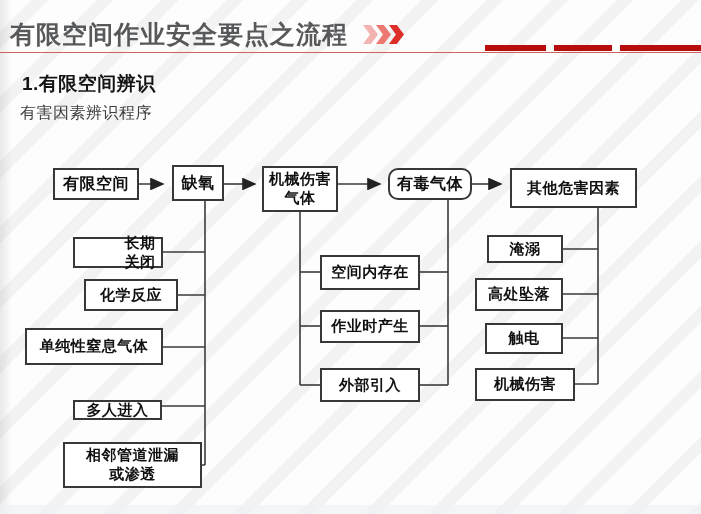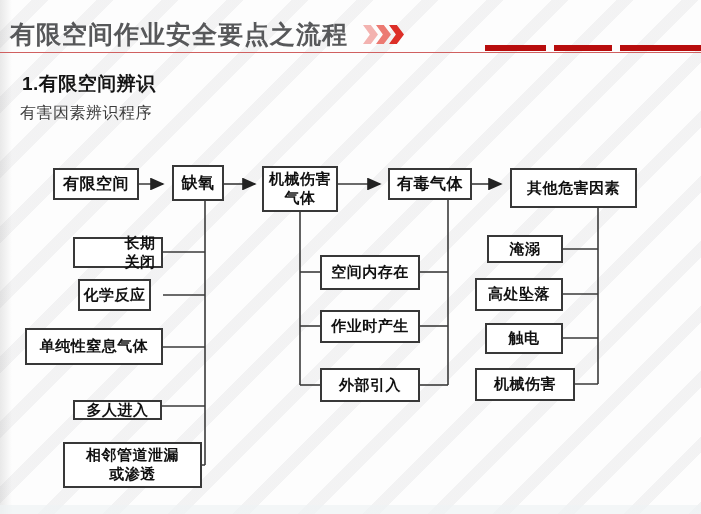--- a/index.html
+++ b/index.html
@@ -130,25 +130,25 @@
         <path d="M563,294 H598"></path>
         <path d="M563,338 H598"></path>
         <path d="M563,384 H598"></path>
       </g>
     </svg>
 
     <div class="node big" style="left:36px;top:168px;width:86px;height:32px;margin-left:17px;">有限空间</div>
     <div class="node big" style="left:172px;top:165px;width:52px;height:36px;">缺氧</div>
     <div class="node" style="left:262px;top:166px;width:76px;height:46px;">机械伤害
 气体</div>
-    <div class="node big" style="left:388px;top:168px;width:84px;height:32px;">有毒气体</div>
+    <div class="node big" style="left:388px;top:168px;width:84px;height:32px;border-radius:10px;">有毒气体</div>
     <div class="node" style="left:510px;top:168px;width:127px;height:40px;">其他危害因素</div>
 
     <div class="node" style="left:73px;top:237px;width:90px;height:31px;padding-left:44px;">长期关闭</div>
-    <div class="node" style="left:78px;top:279px;width:73px;height:32px;">化学反应</div>
+    <div class="node" style="left:84px;top:279px;width:94px;height:32px;">化学反应</div>
     <div class="node" style="left:25px;top:328px;width:138px;height:37px;">单纯性窒息气体</div>
     <div class="node" style="left:73px;top:400px;width:89px;height:20px;">多人进入</div>
     <div class="node" style="left:23px;top:442px;width:139px;height:46px;margin-left:40px;">相邻管道泄漏
 或渗透</div>
 
     <div class="node" style="left:320px;top:255px;width:100px;height:35px;">空间内存在</div>
     <div class="node" style="left:320px;top:310px;width:100px;height:33px;">作业时产生</div>
     <div class="node" style="left:320px;top:368px;width:100px;height:34px;">外部引入</div>
 
     <div class="node" style="left:487px;top:235px;width:76px;height:28px;">淹溺</div>

